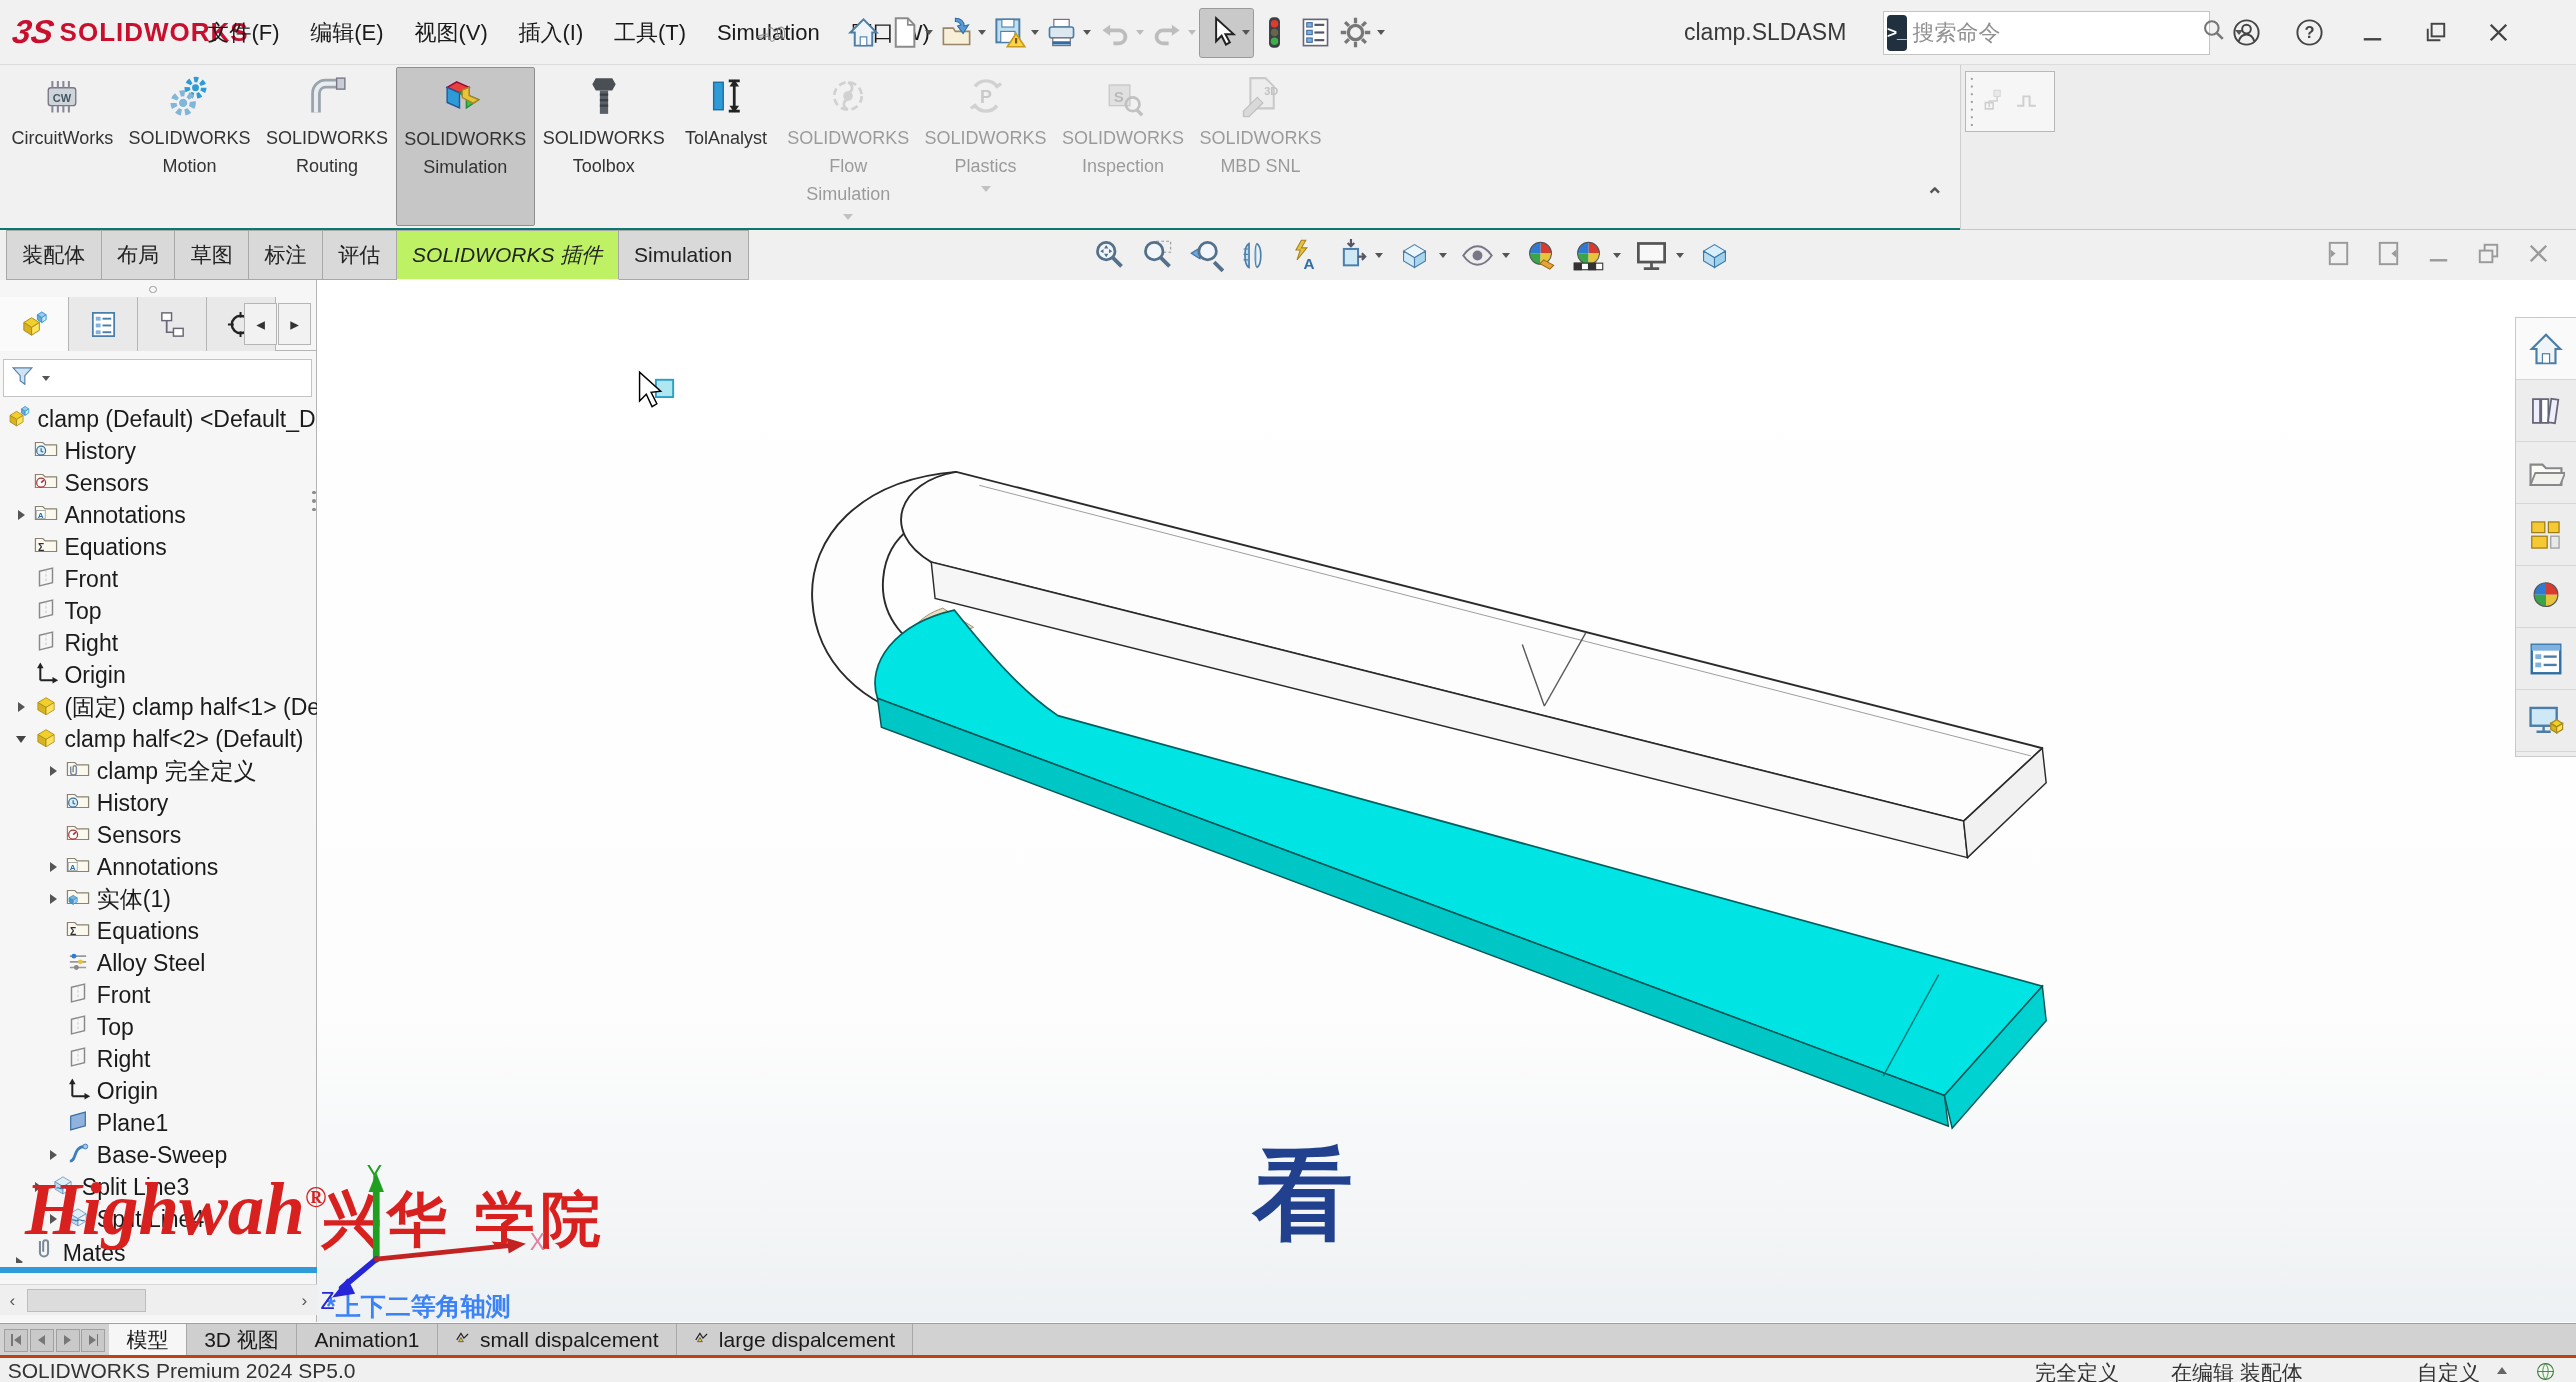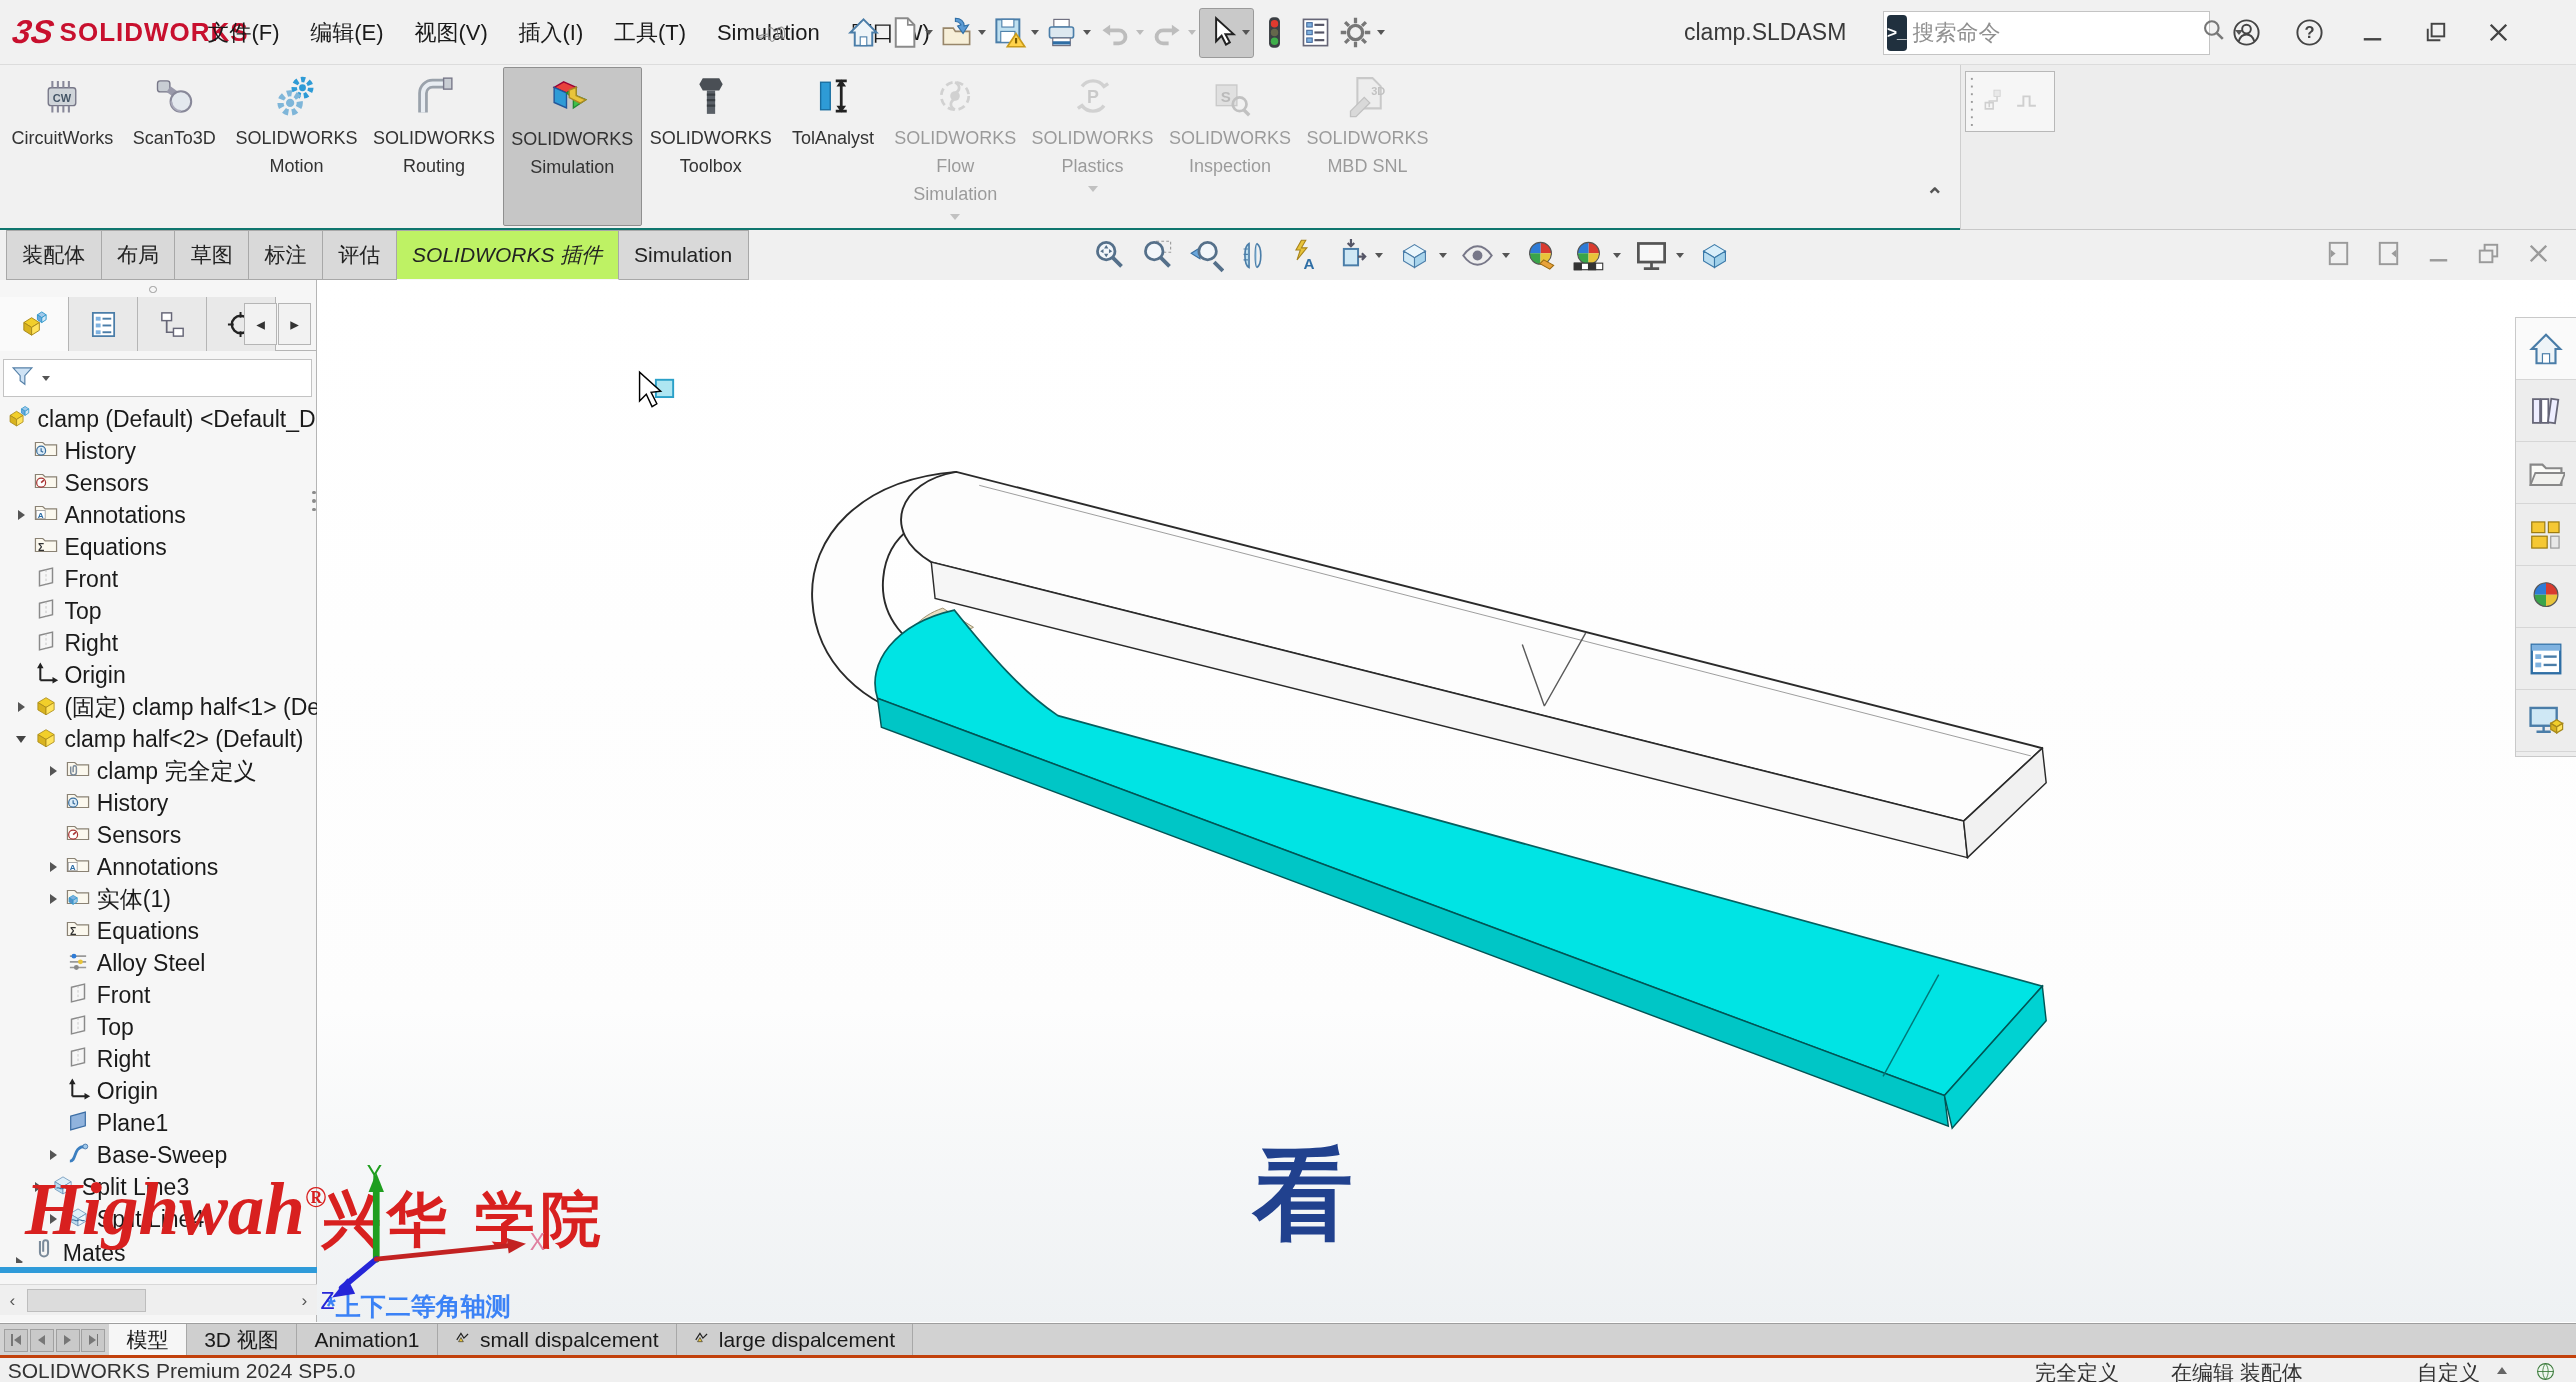--- a/index.html
+++ b/index.html
@@ -263,29 +263,20 @@
             <rect x="6" y="10" width="20" height="13" rx="2" fill="#cfd4d9" stroke="#778"></rect>
             <g stroke="#889" stroke-width="1.5">
               <path d="M9 23v5M13 23v5M17 23v5M21 23v5M9 10V5M13 10V5M17 10V5M21 10V5"></path>
             </g>
             <text x="16" y="20" font-size="8" text-anchor="middle" fill="#456" font-weight="bold">CW</text>
           </svg></span>
         <span class="rlb">CircuitWorks</span>
       </div>
       <div class="rbtn">
         <span class="ric"><svg width="44" height="44" viewBox="0 0 32 32">
-            <rect x="4" y="5" width="9" height="8" rx="2" fill="#c8cdd3" stroke="#778"></rect>
-            <path d="M12 11l7 5" stroke="#99a" stroke-width="5"></path>
-            <circle cx="21" cy="20" r="7.5" fill="#e3e8ee" stroke="#889" stroke-width="1.5"></circle>
-            <path d="M14 20a7.5 7.5 0 0 0 7 7" fill="none" stroke="#aab" stroke-width="1.5"></path>
-          </svg></span>
-        <span class="rlb">ScanTo3D</span>
-      </div>
-      <div class="rbtn">
-        <span class="ric"><svg width="44" height="44" viewBox="0 0 32 32">
             <circle cx="20" cy="10" r="6" fill="none" stroke="#2e9bd6" stroke-width="4" stroke-dasharray="3 2.4"></circle>
             <circle cx="20" cy="10" r="2.5" fill="#2e9bd6"></circle>
             <circle cx="11" cy="21" r="7" fill="none" stroke="#7fb6d9" stroke-width="4.5" stroke-dasharray="3.5 2.6"></circle>
             <circle cx="11" cy="21" r="3" fill="#7fb6d9"></circle>
           </svg></span>
         <span class="rlb">SOLIDWORKS</span>
         <span class="rlb">Motion</span>
       </div>
       <div class="rbtn">
         <span class="ric"><svg width="44" height="44" viewBox="0 0 32 32">

